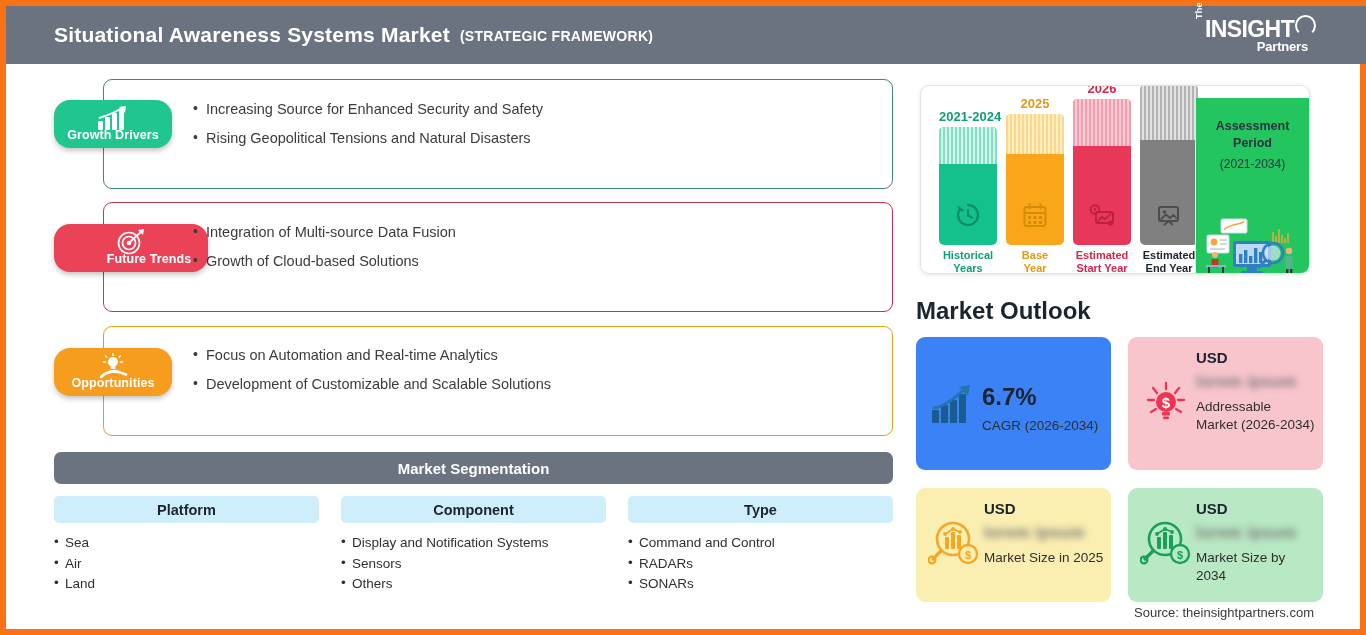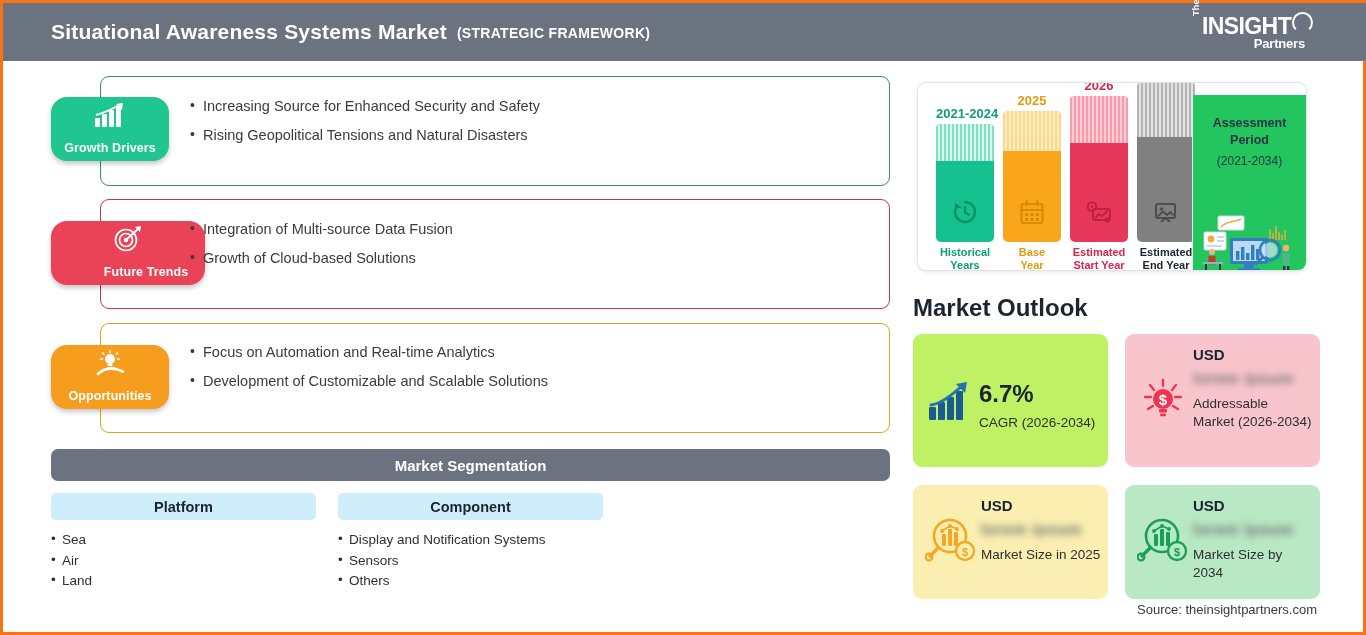--- a/index.html
+++ b/index.html
@@ -3,21 +3,21 @@
 <meta charset="utf-8">
 <style>
   html,body{margin:0;padding:0;}
   body{
     width:1366px;height:635px;
     background:#ffffff;
     font-family:"Liberation Sans","DejaVu Sans",sans-serif;
     overflow:hidden;
     position:relative;
   }
-  .page{position:absolute;inset:0;background:#fff;border:3px solid #f97316;box-sizing:border-box;}
+  .page{position:absolute;inset:0;background:#fff;border:6px solid #f97316;box-sizing:border-box;}
 
   
   .header{
     position:absolute;left:0;top:0;width:1366px;height:58px;
     background:#6b7280;
     display:flex;align-items:center;
   }
   .hdr-title{
     margin-left:48px;color:#fff;font-size:21px;font-weight:bold;letter-spacing:.2px;
     white-space:nowrap;
@@ -47,21 +47,21 @@
   
   .srow{position:absolute;}
   .sbox{
     position:absolute;box-sizing:border-box;
     border:1.3px solid #bbb;border-radius:9px;background:#fff;
   }
   .sbox.green{border-color:#3d8a76;}
   .sbox.red{border-color:#c8354d;}
   .sbox.orange{border-color:#e0a21a;}
   .spill{
-    position:absolute;width:118px;height:64px;border-radius:16px;
+    position:absolute;width:118px;height:48px;border-radius:16px;
     display:flex;flex-direction:column;align-items:center;justify-content:flex-end;
     box-shadow:0 3px 5px rgba(0,0,0,.22);
     color:#fff;
   }
   .spill .plabel{font-size:12.5px;font-weight:bold;padding-bottom:6px;letter-spacing:.1px;white-space:nowrap;}
   .spill .picon{position:absolute;top:5px;left:0;right:0;display:flex;justify-content:center;}
   .pill-green{background:#1fc68f;}
   .pill-red{background:#ea4257;padding-left:36px;}
   .pill-orange{background:#f79d1e;}
   .bullets{position:absolute;}
@@ -243,20 +243,28 @@
 
   <div class="seg-col" style="left:335px;width:265px;">
     <div class="seg-cap">Component</div>
     <ul class="seg-list">
       <li>Display and Notification Systems</li>
       <li>Sensors</li>
       <li>Others</li>
     </ul>
   </div>
 
+  <div class="seg-col" style="left:622px;width:265px;">
+    <div class="seg-cap">Type</div>
+    <ul class="seg-list">
+      <li>Command and Control</li>
+      <li>RADARs</li>
+      <li>SONARs</li>
+    </ul>
+  </div>
 
   <div class="tl-panel">
     <div class="tl-bars">
 
       <div class="tl-item" style="left:18px;">
         <div class="tl-year" style="color:#0f9e76;">2021-2024</div>
         <div class="tl-bar" style="height:118px;background:#14c08b;">
           <div class="tl-stripes" style="height:37px;background-color:#7fe0c3;background-image:repeating-linear-gradient(90deg,#7fe0c3 0 2px,#d7f6ec 2px 4px);"></div>
           <span class="tl-ico">
             <svg width="28" height="28" viewBox="0 0 28 28">
@@ -379,21 +387,21 @@
             <rect x="7" y="54" width="2" height="9" fill="#2b3542"></rect>
             <rect x="21" y="54" width="2" height="9" fill="#2b3542"></rect>
           </g>
         </svg>
       </span>
     </div>
   </div>
 
   <div class="mo-title">Market Outlook</div>
 
-  <div class="mcard" style="left:910px;top:331px;width:195px;height:133px;background:#bef264;">
+  <div class="mcard" style="left:910px;top:331px;width:195px;height:133px;background:#3b82f6;">
     <span class="mc-ico" style="left:14px;top:48px;">
       <svg width="46" height="40" viewBox="0 0 46 40">
         <rect x="2" y="25" width="7" height="13" fill="#1a5c91" rx="1"></rect>
         <rect x="11" y="20" width="7" height="18" fill="#1a5c91" rx="1"></rect>
         <rect x="20" y="15" width="7" height="23" fill="#1a5c91" rx="1"></rect>
         <rect x="29" y="9" width="7" height="29" fill="#1a5c91" rx="1"></rect>
         <path d="M4 23 C13 22,22 16,36 3" stroke="#2374ae" stroke-width="3" fill="none" stroke-linecap="round"></path>
         <path d="M29 2 L40 0 L38 11 Z" fill="#2374ae"></path>
       </svg>
     </span>

